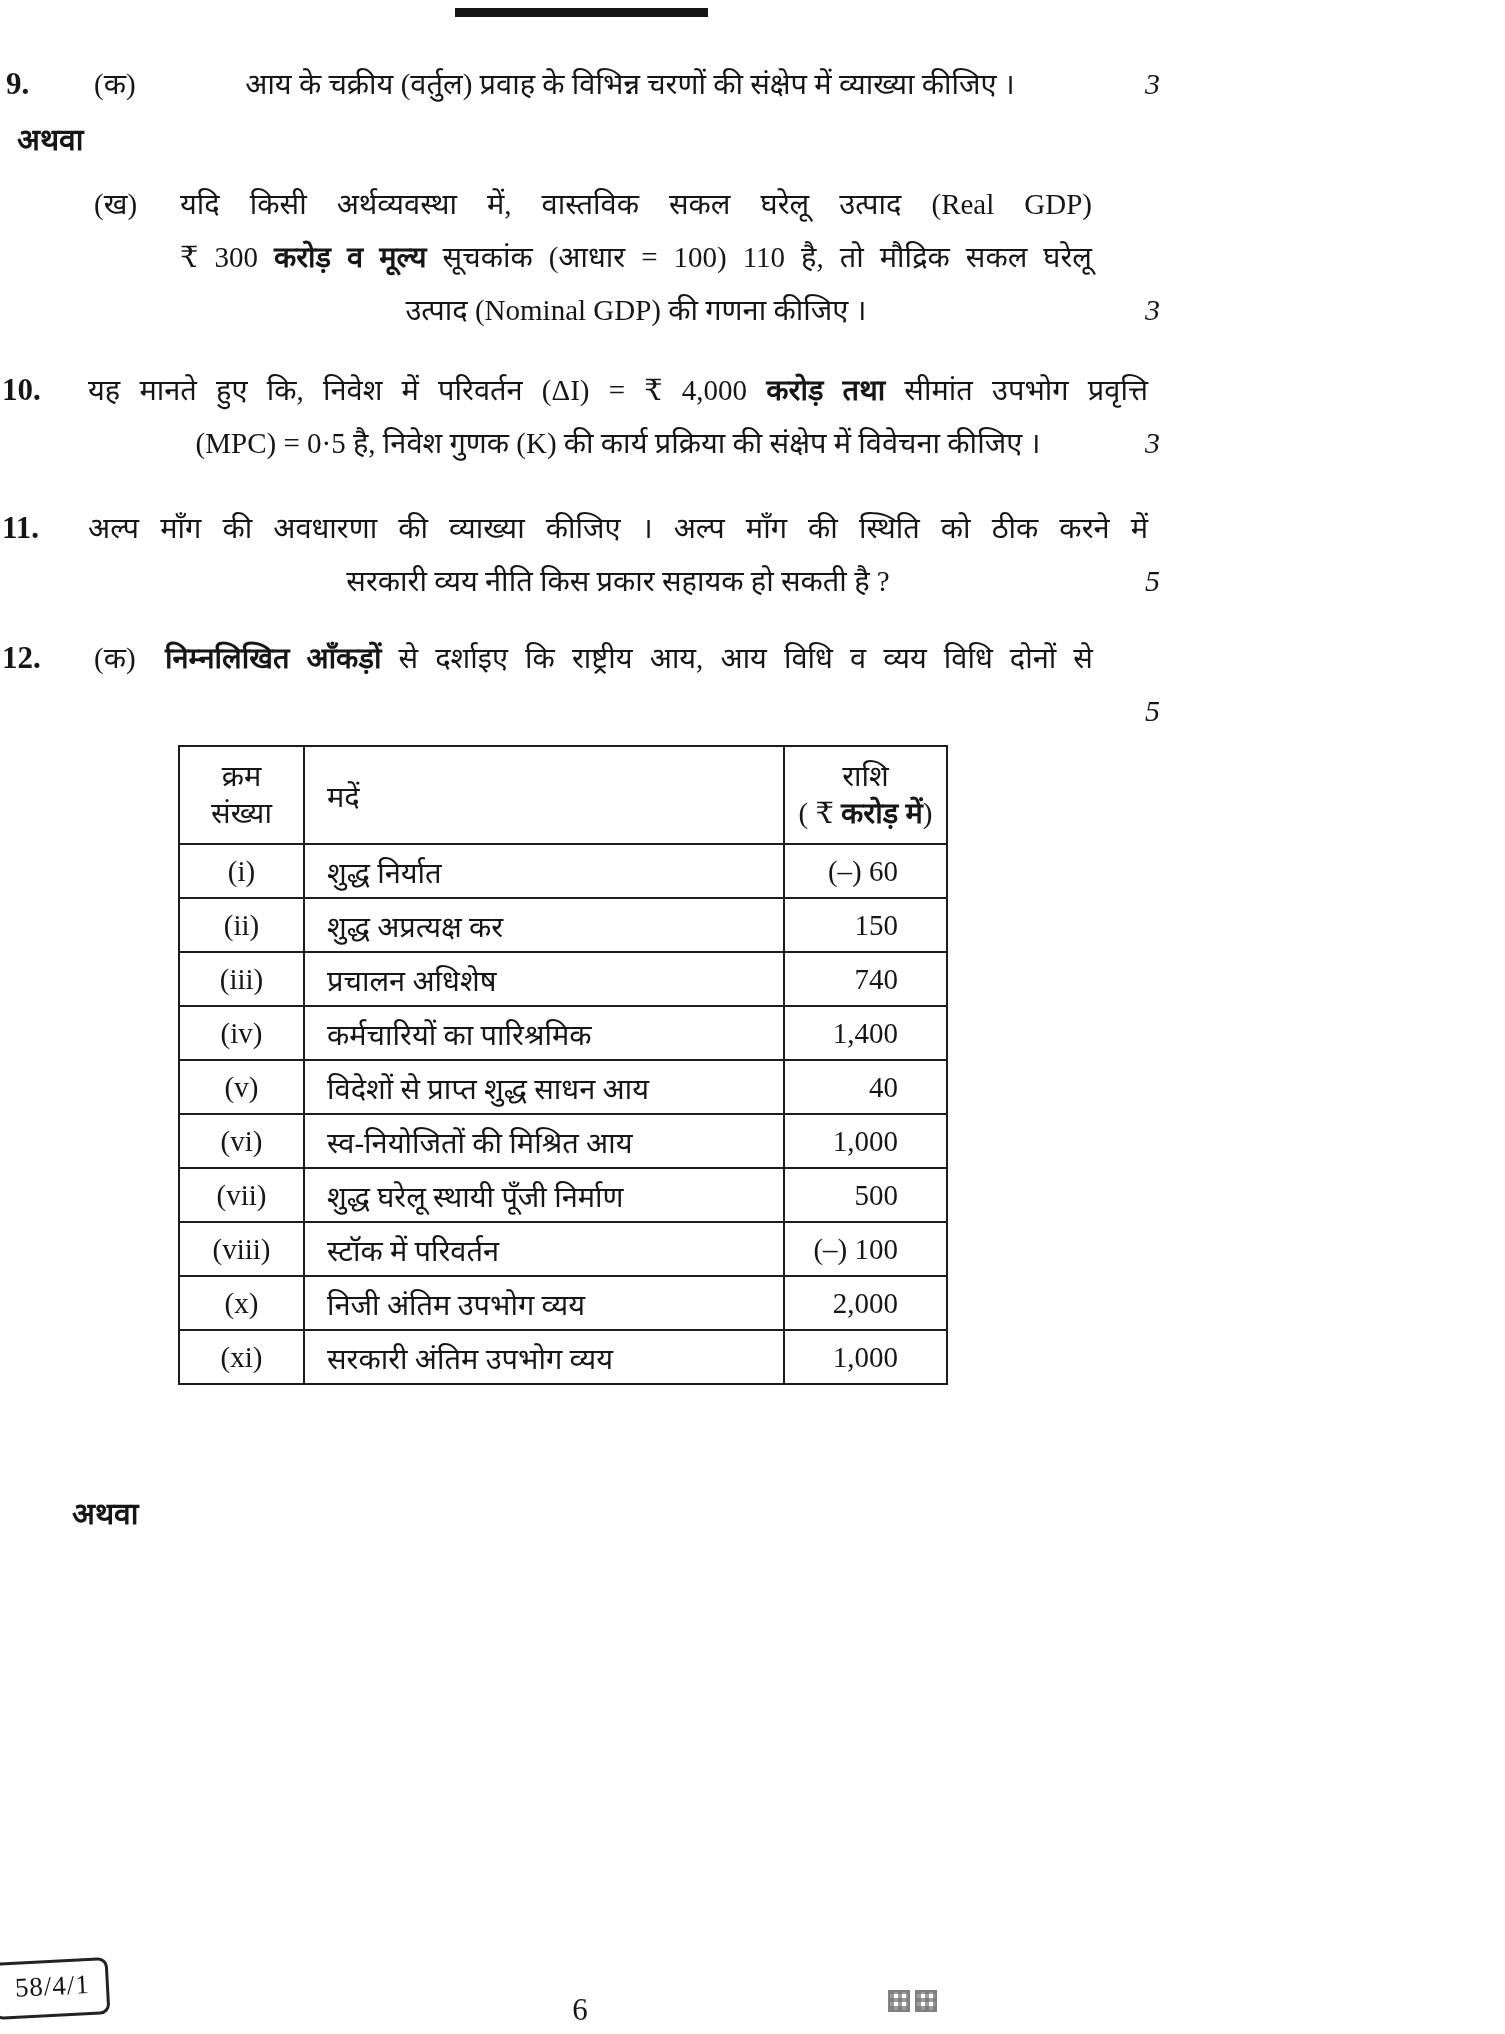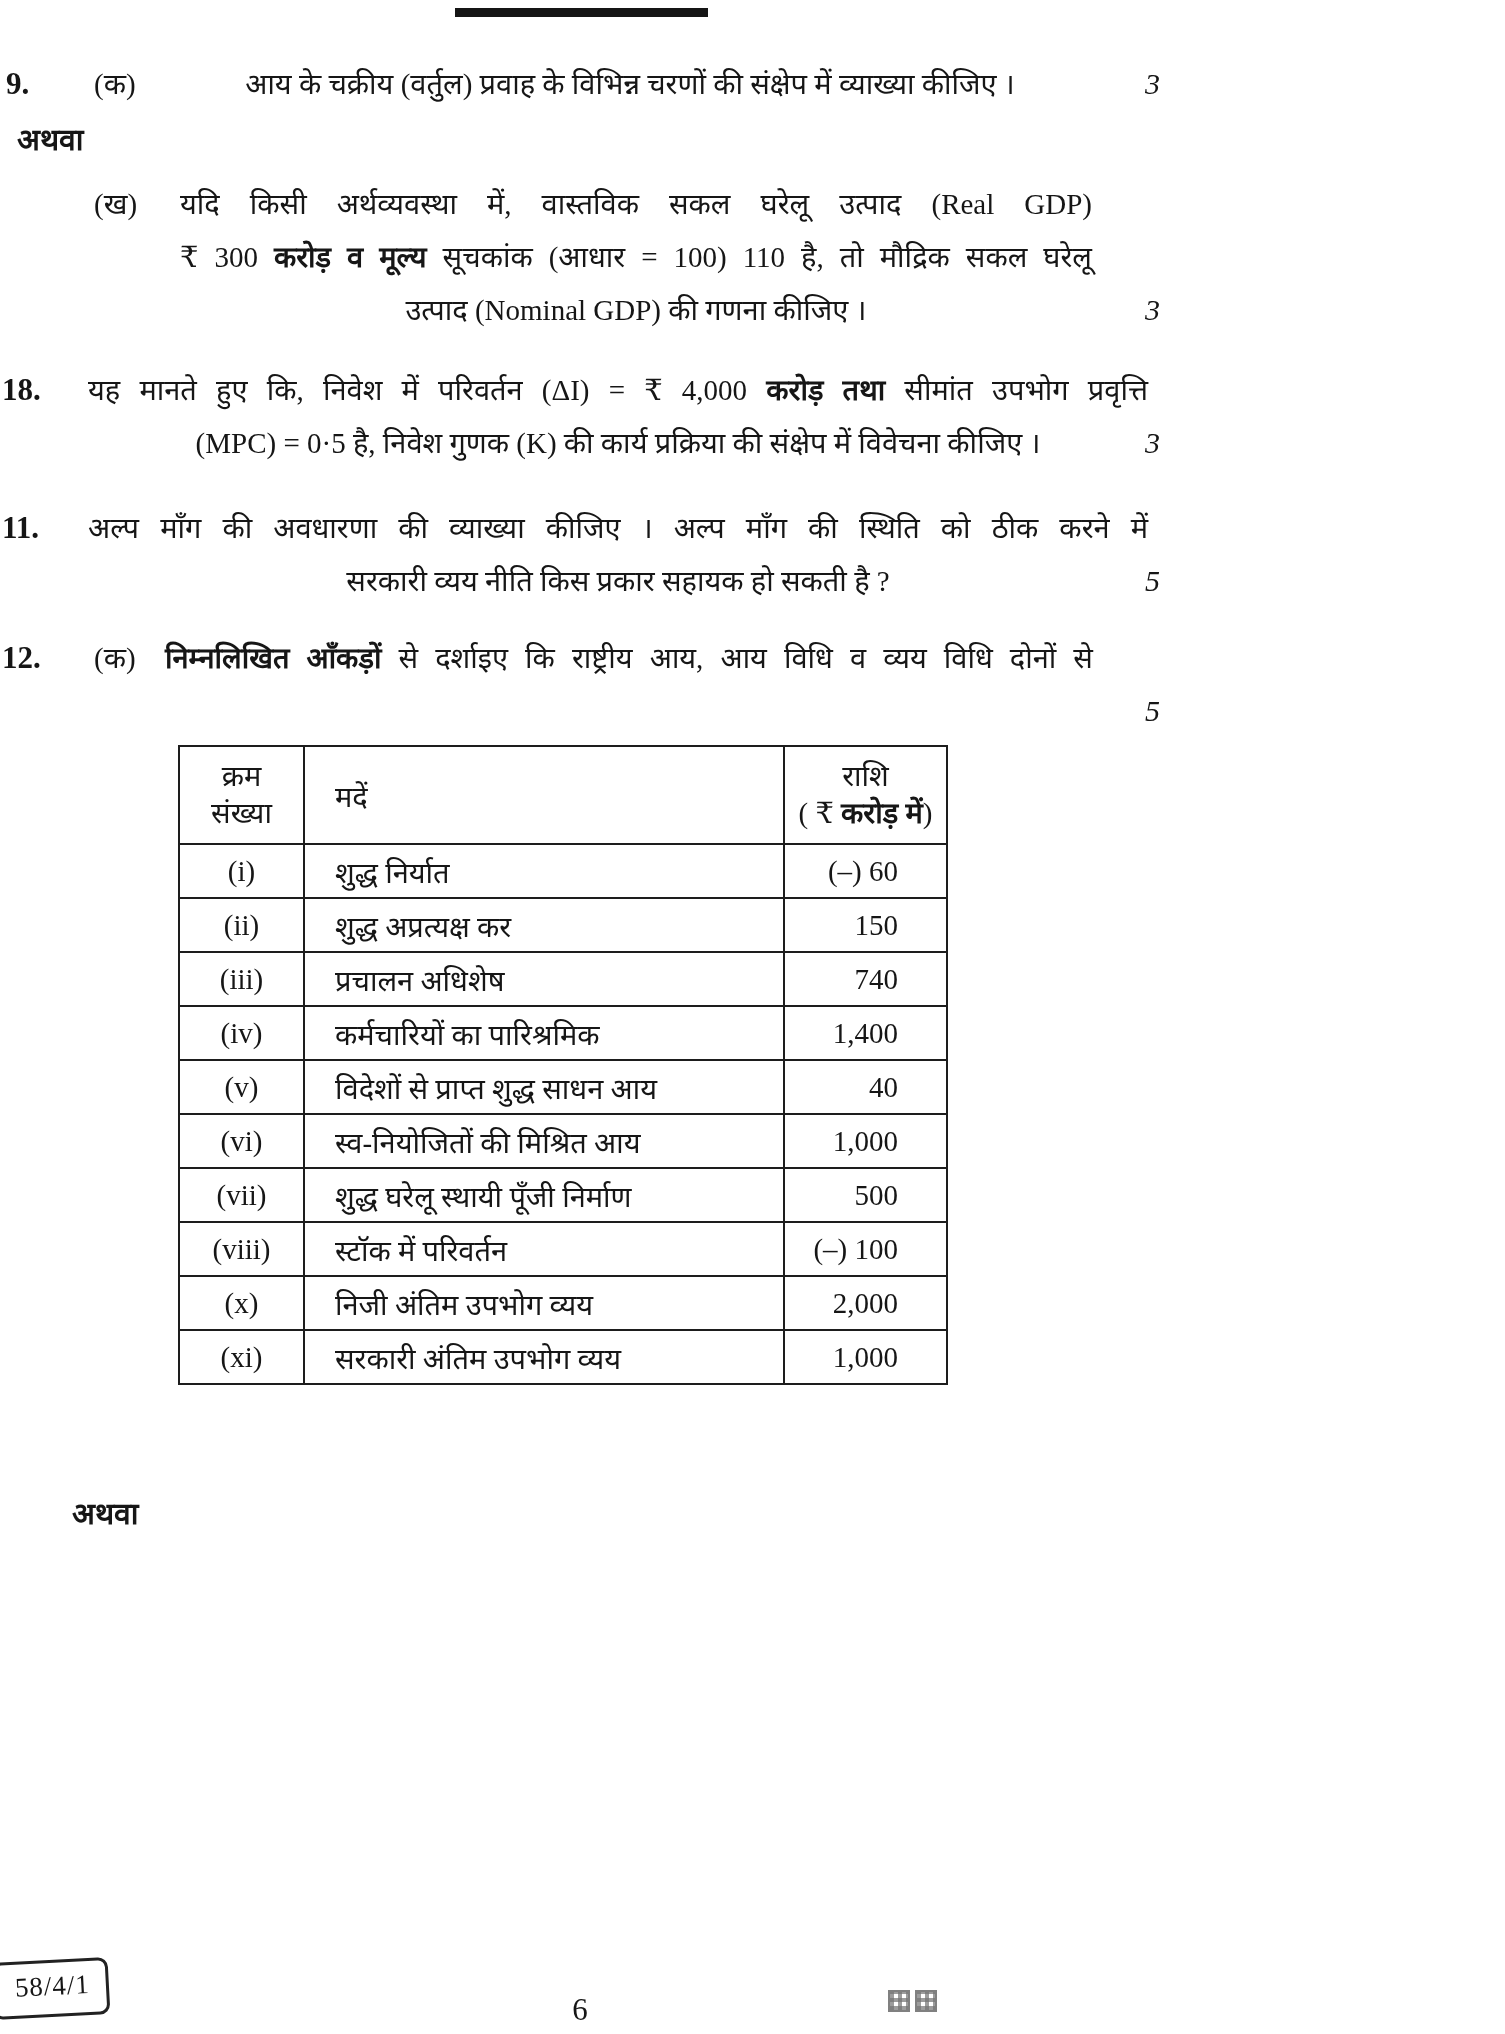--- a/index.html
+++ b/index.html
@@ -19,21 +19,21 @@
   .plabel { position:absolute; font-size:29px; line-height:40px; }
   .pline  { position:absolute; font-size:29px; line-height:40px; white-space:normal;text-align:center; }
   .just   { text-align:justify; text-align-last:justify; }
   .b      { font-weight:bold; }
   .marks  { position:absolute; left:1118px; width:42px; text-align:right; font-style:italic; font-size:30px; line-height:40px; }
   .or-divider { position:absolute; left:0; width:1050px; text-align:left; font-weight:bold; font-size:30px; line-height:40px;margin-left:17px; }
 
   table.data { position:absolute; left:178px; top:745px; border-collapse:collapse; background:#fff; }
   table.data th, table.data td { border:2.5px solid #1d1d1d; font-size:29px; font-weight:normal; vertical-align:middle; }
   .c-sno  { width:125px; text-align:center; }
-  .c-item { width:480px; text-align:left; padding-left:30px; }
+  .c-item { width:480px; text-align:left; padding-left:22px; }
   .c-amt  { width:163px; text-align:right; padding-right:48px; }
   table.data thead th { height:98px; }
   table.data tbody td { height:54px; }
   .h-amt  { text-align:center; padding-right:0; }
   .h-sno div, .h-amt div { line-height:37px; }
 
   .code-box {
     position:absolute; left:-8px; top:1960px;
     border:3px solid #222; border-radius:10px;
     padding:8px 16px 12px 20px;
@@ -63,21 +63,21 @@
   <span class="marks" style="top:64px;">3</span>
 
   <div class="or-divider" style="top:120px;">अथवा</div>
 
   <span class="plabel" style="left:94px;top:184px;">(ख)</span>
   <div class="pline just" style="left:180px;top:184px;width:912px;">यदि किसी अर्थव्यवस्था में, वास्तविक सकल घरेलू उत्पाद (Real GDP)</div>
   <div class="pline just" style="left:180px;top:237px;width:912px;"><span>₹ 300 </span><span class="b">करोड़ व मूल्य</span><span> सूचकांक (आधार = 100) 110 है, तो मौद्रिक सकल घरेलू</span></div>
   <div class="pline" style="left:180px;top:290px;width:912px;">उत्पाद (Nominal GDP) की गणना कीजिए ।</div>
   <span class="marks" style="top:290px;">3</span>
 
-  <span class="qnum" style="left:2px;top:370px;">18.</span>
+  <span class="qnum" style="left:2px;top:370px;">10.</span>
   <div class="pline just" style="left:88px;top:370px;width:1060px;"><span>यह मानते हुए कि, निवेश में परिवर्तन (ΔI)  =  ₹  4,000 </span><span class="b">करोड़ तथा</span><span> सीमांत उपभोग प्रवृत्ति</span></div>
   <div class="pline" style="left:88px;top:423px;width:1060px;">(MPC) = 0·5 है, निवेश गुणक (K) की कार्य प्रक्रिया की संक्षेप में विवेचना कीजिए ।</div>
   <span class="marks" style="top:423px;">3</span>
 
   <span class="qnum" style="left:2px;top:508px;">11.</span>
   <div class="pline just" style="left:88px;top:508px;width:1060px;">अल्प माँग की अवधारणा की व्याख्या कीजिए । अल्प माँग की स्थिति को ठीक करने में</div>
   <div class="pline" style="left:88px;top:561px;width:1060px;">सरकारी व्यय नीति किस प्रकार सहायक हो सकती है ?</div>
   <span class="marks" style="top:561px;">5</span>
 
   <span class="qnum" style="left:2px;top:638px;">12.</span>

